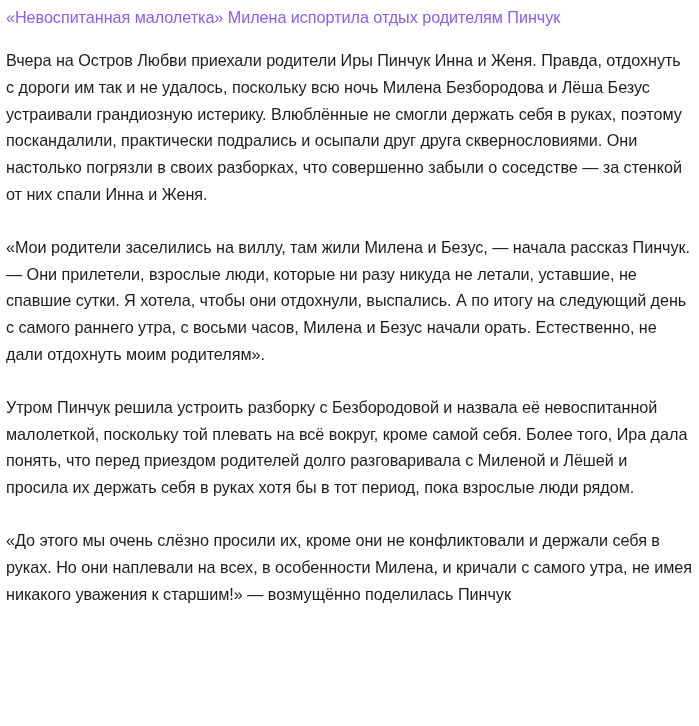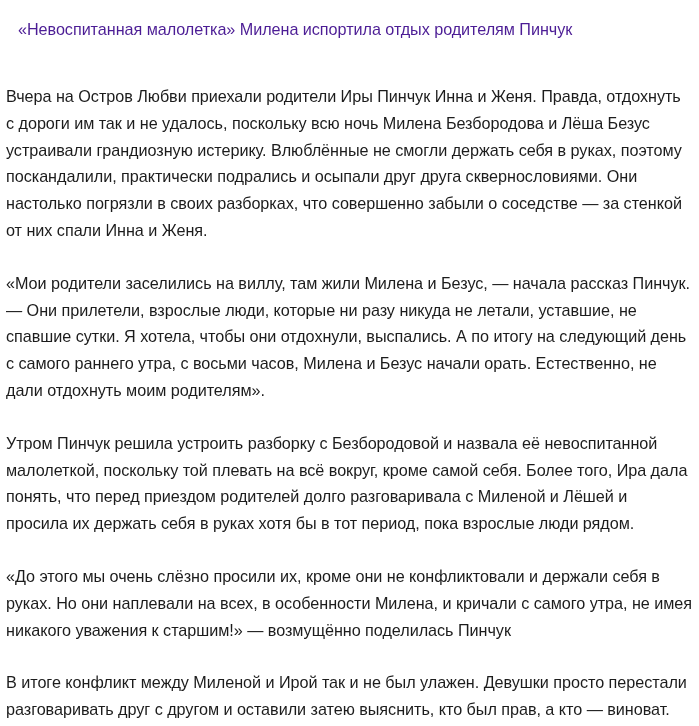--- a/index.html
+++ b/index.html
@@ -20,34 +20,34 @@
     box-sizing: border-box;
     width: 699px;
     height: 726px;
     padding: 4px 6px 0 6px;
     background: #ffffff;
   }
   .article-title {
     font-size: 16.2px;
     line-height: 27px;
     font-weight: 400;
-    color: #4c1d95;
-    margin: 12px;
+    color: #8b5cf6;
+    margin: 0;
     white-space: nowrap;
     letter-spacing: -0.05px;
   }
   .spacer-after-title {
     height: 16px;
   }
   .paragraph {
     font-size: 16.2px;
     line-height: 26.8px;
     font-weight: 400;
     color: #1c1c1c;
-    margin: 12px 0 26px 0;
+    margin: 0 0 26px 0;
     text-align: left;
     letter-spacing: -0.04px;
     word-spacing: 0px;
   }
   .paragraph:last-child {
     margin-bottom: 0;
   }
 </style>
 </head>
 <body style="background: rgb(255, 255, 255); color: rgb(28, 28, 28);">
@@ -59,15 +59,14 @@
   <div class="spacer-after-title"></div>
 
   <p class="paragraph">Вчера на Остров Любви приехали родители Иры Пинчук Инна и Женя. Правда, отдохнуть с дороги им так и не удалось, поскольку всю ночь Милена Безбородова и Лёша Безус устраивали грандиозную истерику. Влюблённые не смогли держать себя в руках, поэтому поскандалили, практически подрались и осыпали друг друга сквернословиями. Они настолько погрязли в своих разборках, что совершенно забыли о соседстве — за стенкой от них спали Инна и Женя.</p>
 
   <p class="paragraph">«Мои родители заселились на виллу, там жили Милена и Безус, — начала рассказ Пинчук. — Они прилетели, взрослые люди, которые ни разу никуда не летали, уставшие, не спавшие сутки. Я хотела, чтобы они отдохнули, выспались. А по итогу на следующий день с самого раннего утра, с восьми часов, Милена и Безус начали орать. Естественно, не дали отдохнуть моим родителям».</p>
 
   <p class="paragraph">Утром Пинчук решила устроить разборку с Безбородовой и назвала её невоспитанной малолеткой, поскольку той плевать на всё вокруг, кроме самой себя. Более того, Ира дала понять, что перед приездом родителей долго разговаривала с Миленой и Лёшей и просила их держать себя в руках хотя бы в тот период, пока взрослые люди рядом.</p>
 
   <p class="paragraph">«До этого мы очень слёзно просили их, кроме они не конфликтовали и держали себя в руках. Но они наплевали на всех, в особенности Милена, и кричали с самого утра, не имея никакого уважения к старшим!» — возмущённо поделилась Пинчук</p>
 
-  <p class="paragraph">В итоге конфликт между Миленой и Ирой так и не был улажен. Девушки просто перестали разговаривать друг с другом и оставили затею выяснить, кто был прав, а кто — виноват.</p>
 
 </div>
 
 </body></html>

